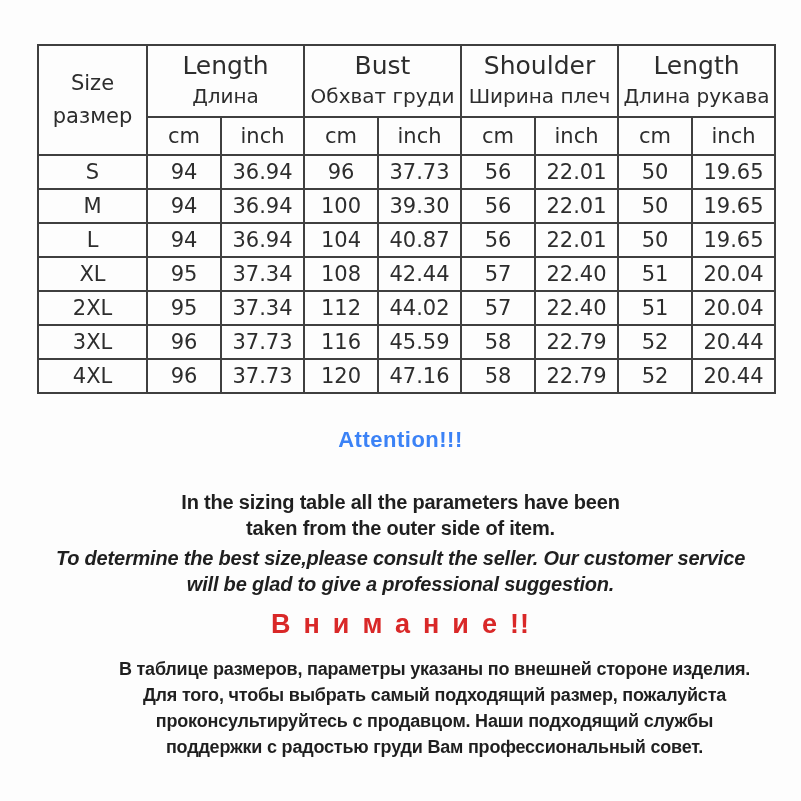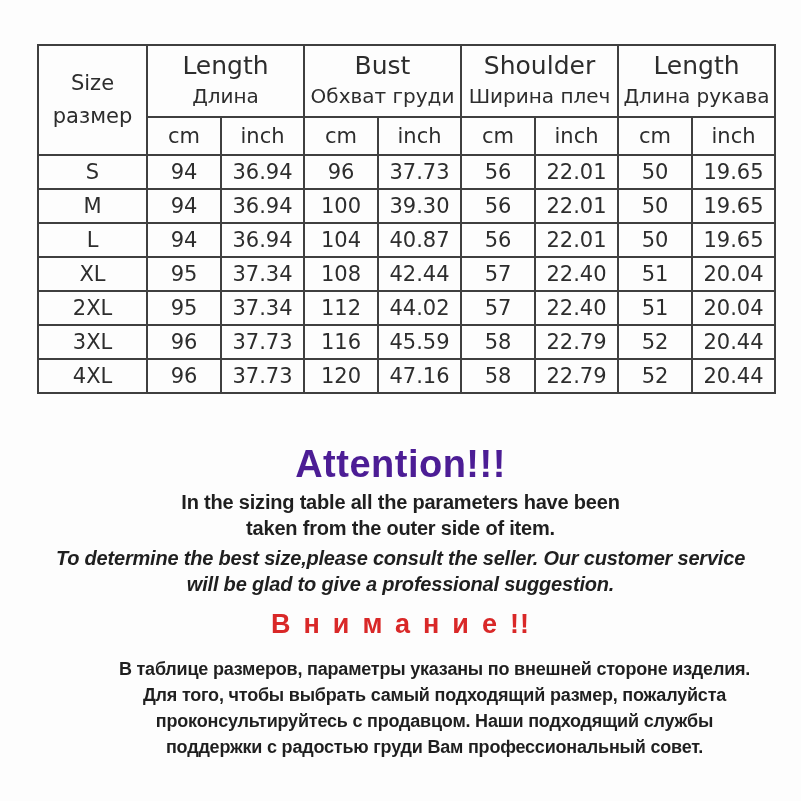--- a/index.html
+++ b/index.html
@@ -21,21 +21,21 @@
   thead tr.unit-row th{height:36px;font-size:21px;margin-top:12px;}
   tbody tr{height:34px;}
   tbody th,tbody td{font-size:21px;}
   .hdr-en{font-size:25px;line-height:31px;}
   .hdr-ru{font-size:20px;line-height:31px;}
   .size-hdr .hdr-en,.size-hdr .hdr-ru{line-height:33px;font-size:21px;}
 
   
   .note{position:absolute;left:0;width:801px;text-align:center;
         font-family:"Liberation Sans",sans-serif;font-weight:bold;color:#1f1f1f;}
-  .attention-title{top:443px;font-size:38px;color:#4c1d95;letter-spacing:0.5px;}
+  .attention-title{top:427px;font-size:22px;color:#3b82f6;letter-spacing:0.5px;}
   .en-note1{top:489px;font-size:20px;line-height:26px;letter-spacing:-0.2px;}
   .en-note2{top:545px;font-size:20px;line-height:26px;letter-spacing:-0.2px;font-style:italic;}
   .ru-title{top:609px;font-size:27px;color:#d92828;}
   .ru-title .spaced{letter-spacing:13px;}
   .ru-title .bang{letter-spacing:1px;}
   .ru-note{top:656px;font-size:18px;line-height:26px;letter-spacing:-0.2px;margin-left:34px;}
 </style>
 </head>
 <body>
 

